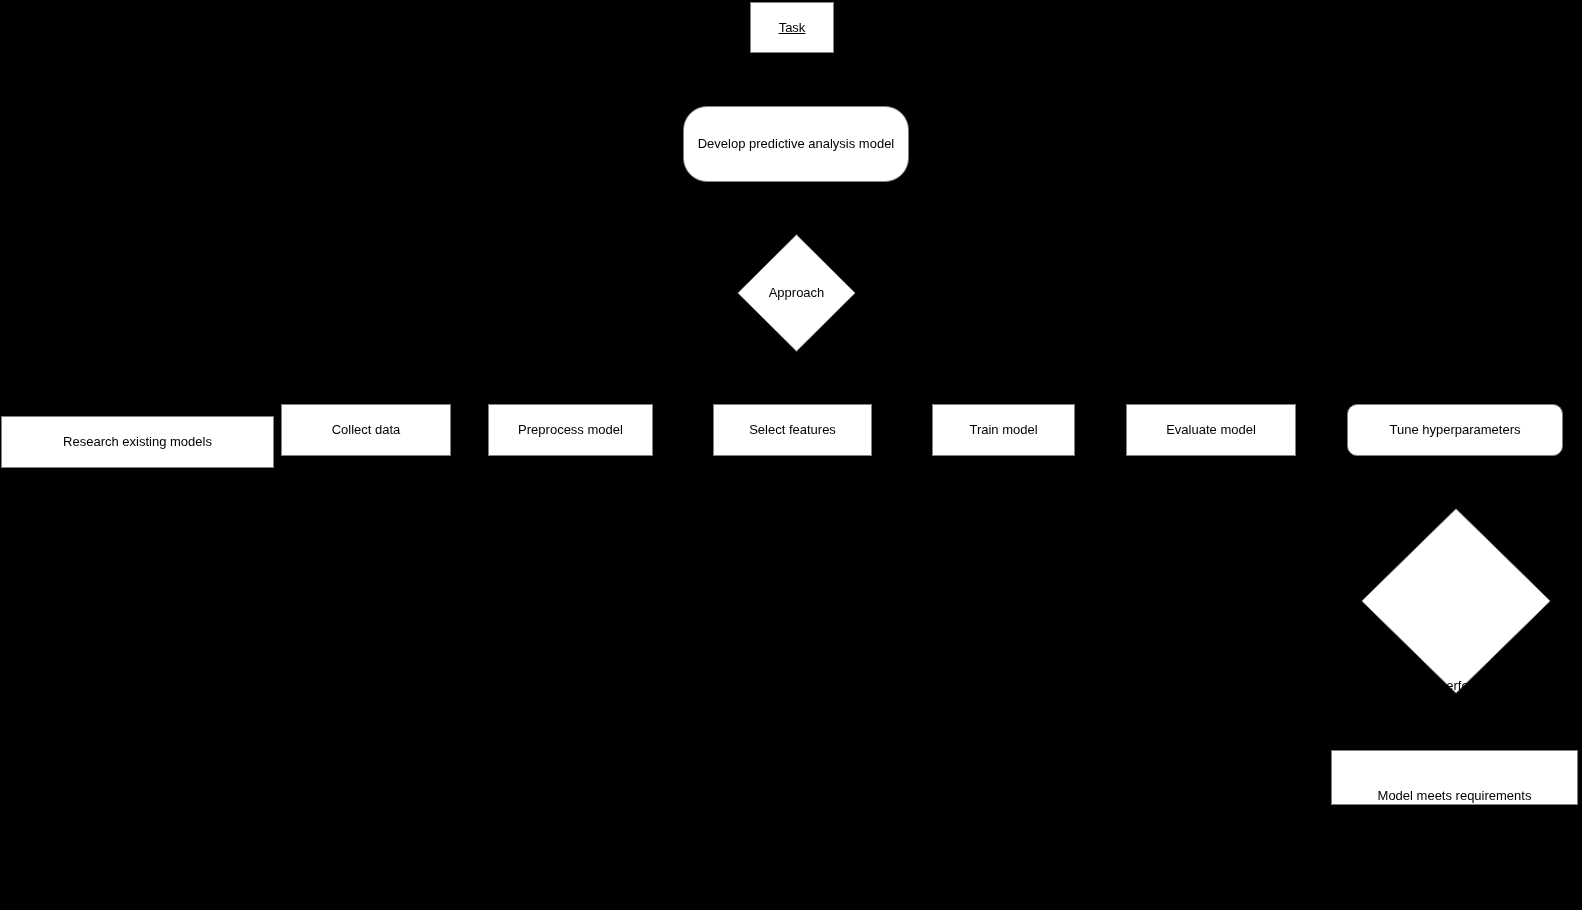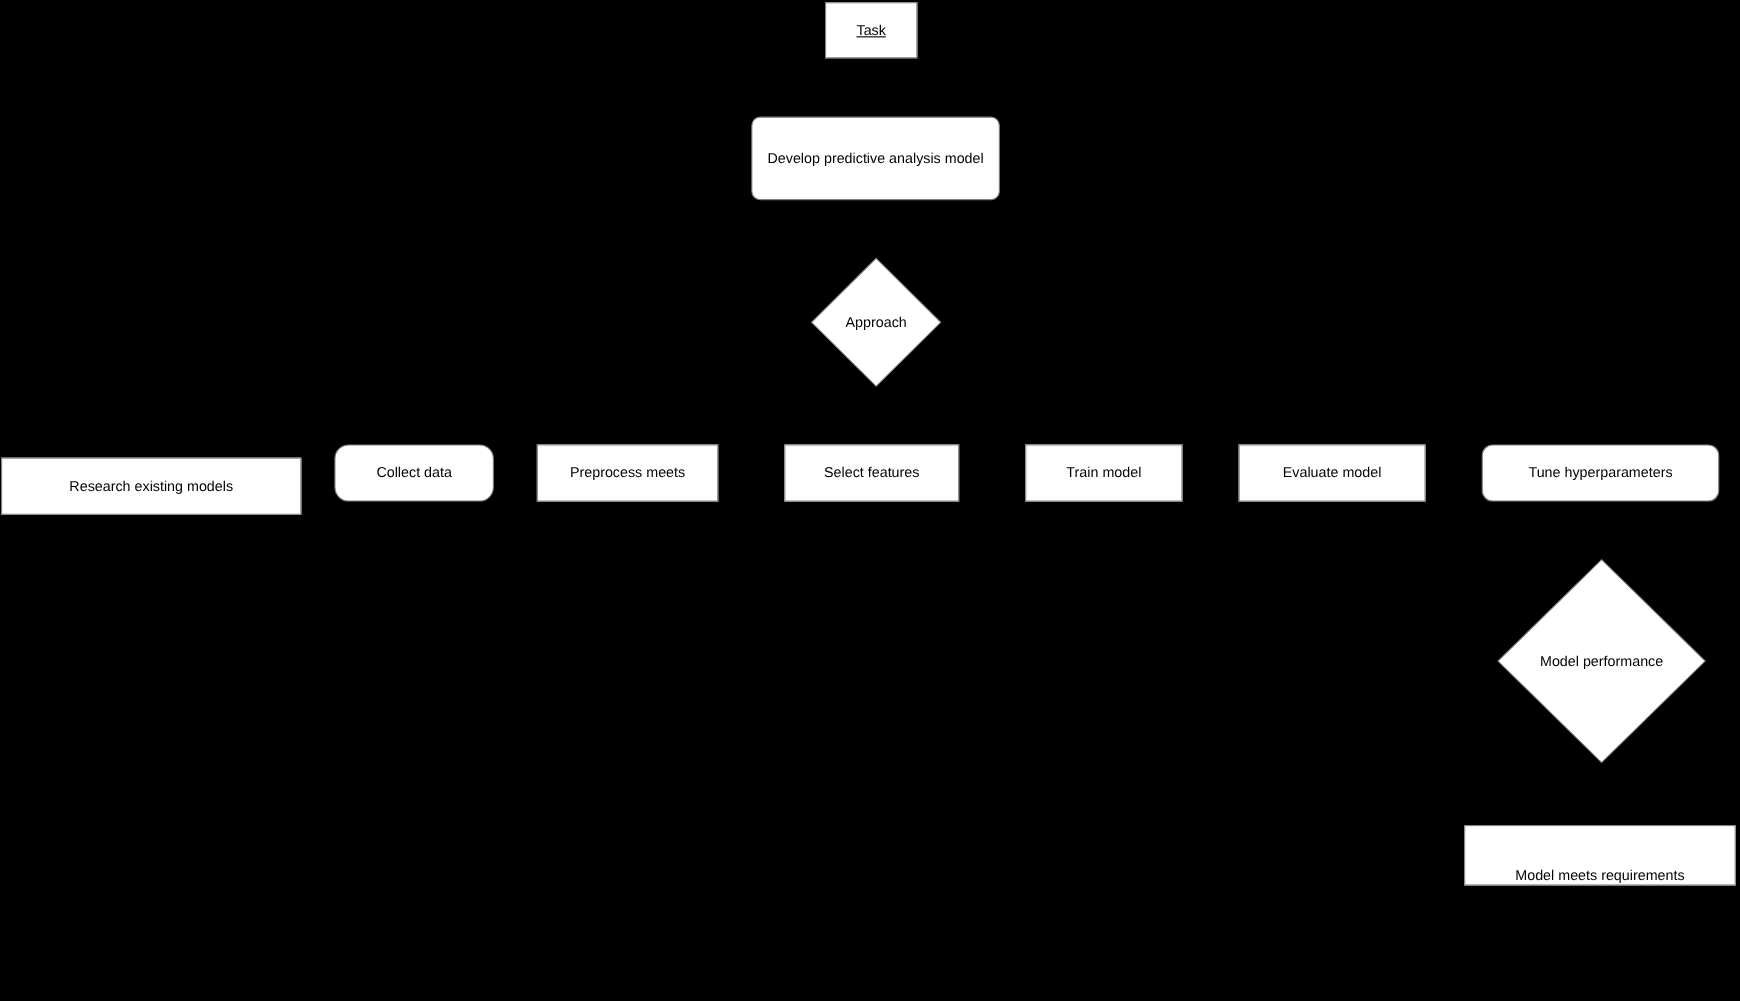--- a/index.html
+++ b/index.html
@@ -34,21 +34,21 @@
     padding: 0 6px;
     white-space: nowrap;
   }
   .rect {
     background: var(--node-fill, #ffffff);
     border: 1px solid var(--node-border, #808080);
   }
   .rounded {
     background: var(--node-fill, #ffffff);
     border: 1px solid var(--node-border, #8f8f8f);
-    border-radius: 8px;
+    border-radius: 24px;
   }
   .diamond {
     background: transparent;
     border: none;
   }
   .diamond-svg {
     position: absolute;
     left: 0;
     top: 0;
     width: 100%;
@@ -78,45 +78,45 @@
     <svg class="diamond-svg" viewBox="0 0 119 118" preserveAspectRatio="none" aria-hidden="true">
       <polygon points="59.5,0.8 118.2,59 59.5,117.2 0.8,59"></polygon>
     </svg>
     <span class="label">Approach</span>
   </div>
 
   <div class="node rect" style="left:1px; top:404px; width:273px; height:52px;margin-top:12px;">
     <span class="label">Research existing models</span>
   </div>
 
-  <div class="node rect" style="left:304px; top:404px; width:145px; height:52px;border-radius:13px;">
+  <div class="node rect" style="left:281px; top:404px; width:170px; height:52px;">
     <span class="label">Collect data</span>
   </div>
 
   <div class="node rect" style="left:488px; top:404px; width:165px; height:52px;">
-    <span class="label">Preprocess meets</span>
+    <span class="label">Preprocess model</span>
   </div>
 
   <div class="node rect" style="left:713px; top:404px; width:159px; height:52px;">
     <span class="label">Select features</span>
   </div>
 
   <div class="node rect" style="left:932px; top:404px; width:143px; height:52px;">
     <span class="label">Train model</span>
   </div>
 
   <div class="node rect" style="left:1126px; top:404px; width:170px; height:52px;">
     <span class="label">Evaluate model</span>
   </div>
 
   <div class="node rect" style="left:1347px; top:404px; width:216px; height:52px;border-radius:10px;">
     <span class="label">Tune hyperparameters</span>
   </div>
 
-  <div class="node diamond" style="left:1361px; top:508px; width:190px; height:186px;">
+  <div class="node diamond" style="left:1361px; top:508px; width:190px; height:186px;align-items:flex-end;">
     <svg class="diamond-svg" viewBox="0 0 190 186" preserveAspectRatio="none" aria-hidden="true">
       <polygon points="95,0.8 189.2,93 95,185.2 0.8,93"></polygon>
     </svg>
     <span class="label">Model performance</span>
   </div>
 
   <div class="node rect" style="left:1331px; top:750px; width:247px; height:55px;align-items:flex-end;">
     <span class="label">Model meets requirements</span>
   </div>
 

